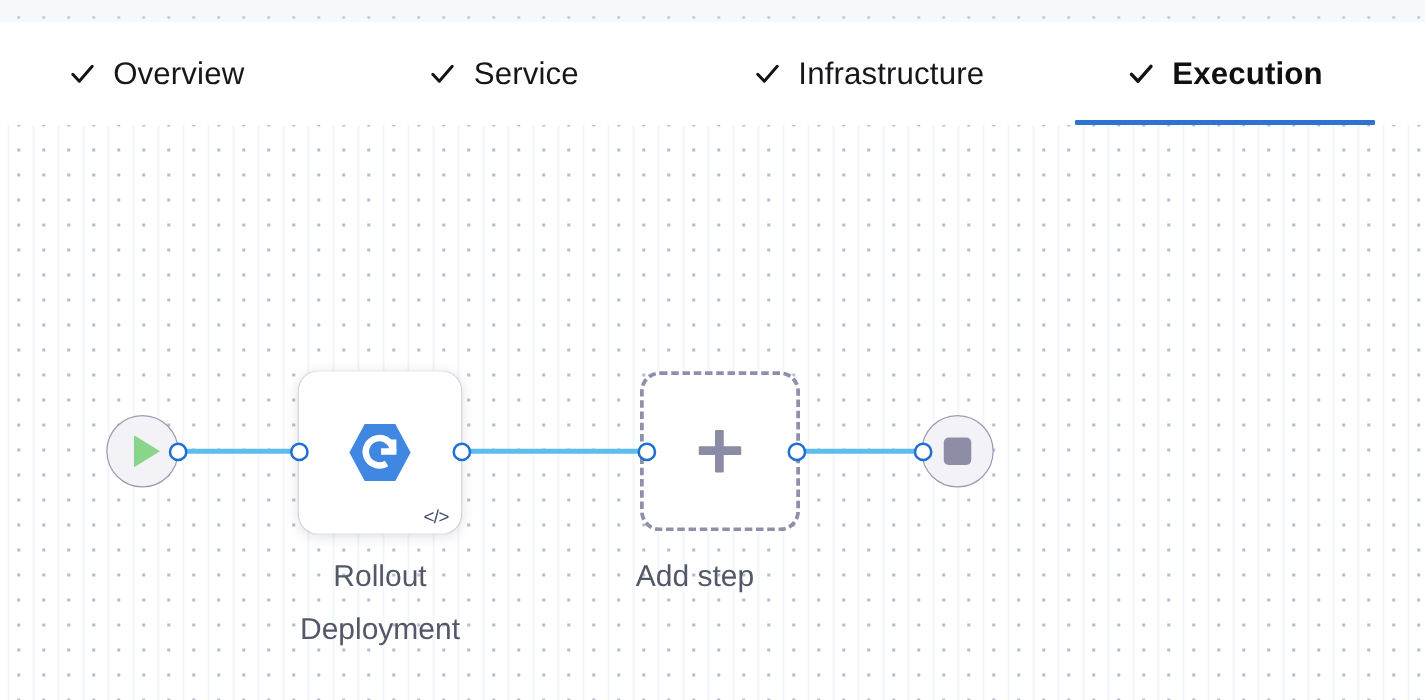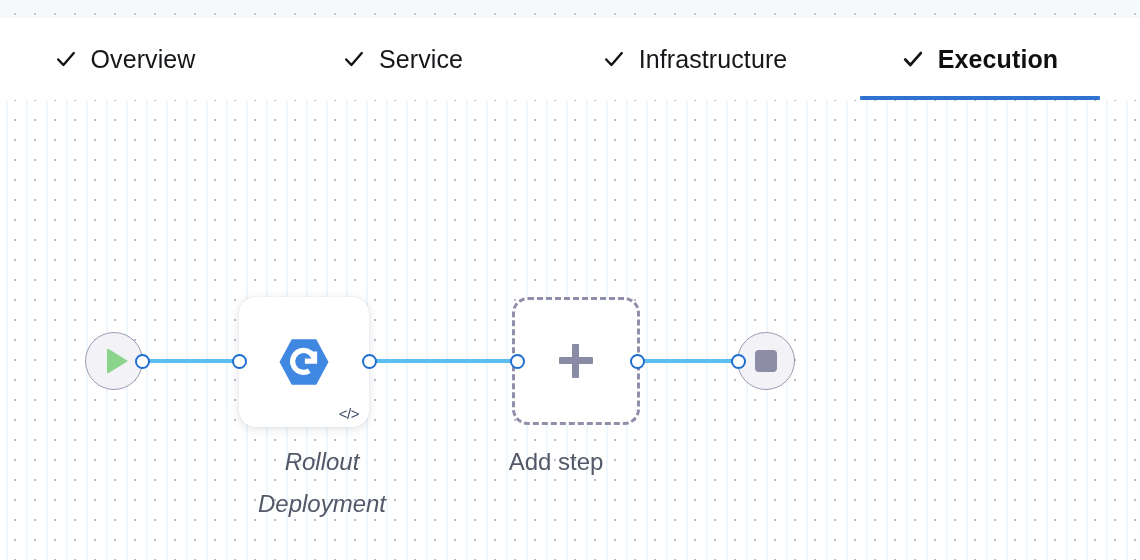--- a/index.html
+++ b/index.html
@@ -330,21 +330,21 @@
         <svg viewBox="0 0 64 64" width="56" height="56">
           <path d="M18 6 L46 6 L60 32 L46 58 L18 58 L4 32 Z" fill="#3f87e0"></path>
           <path d="M44 20 L44 31 L33 31" fill="none" stroke="#ffffff" stroke-width="6" stroke-linecap="butt" stroke-linejoin="miter"></path>
           <path d="M44 31 A12.5 12.5 0 1 0 38 42" fill="none" stroke="#ffffff" stroke-width="6" stroke-linecap="butt"></path>
         </svg>
       </span>
       <span class="code-badge">&lt;/&gt;</span>
     </div>
     <div class="port" style="left:232px; top:354px;"></div>
     <div class="port" style="left:362px; top:354px;"></div>
-    <div class="node-caption" style="left:212px; top:441px; width:220px;font-style:italic;">Rollout
+    <div class="node-caption" style="left:194px; top:441px; width:220px;">Rollout
 Deployment</div>
 
     <div class="add-card" style="left:512px; top:297px;">
       <span class="plus-icon"></span>
     </div>
     <div class="port" style="left:510px; top:354px;"></div>
     <div class="port" style="left:630px; top:354px;"></div>
     <div class="node-caption" style="left:456px; top:441px; width:200px;">Add step</div>
 
     <div class="round-node" style="left:737px; top:332px;">

